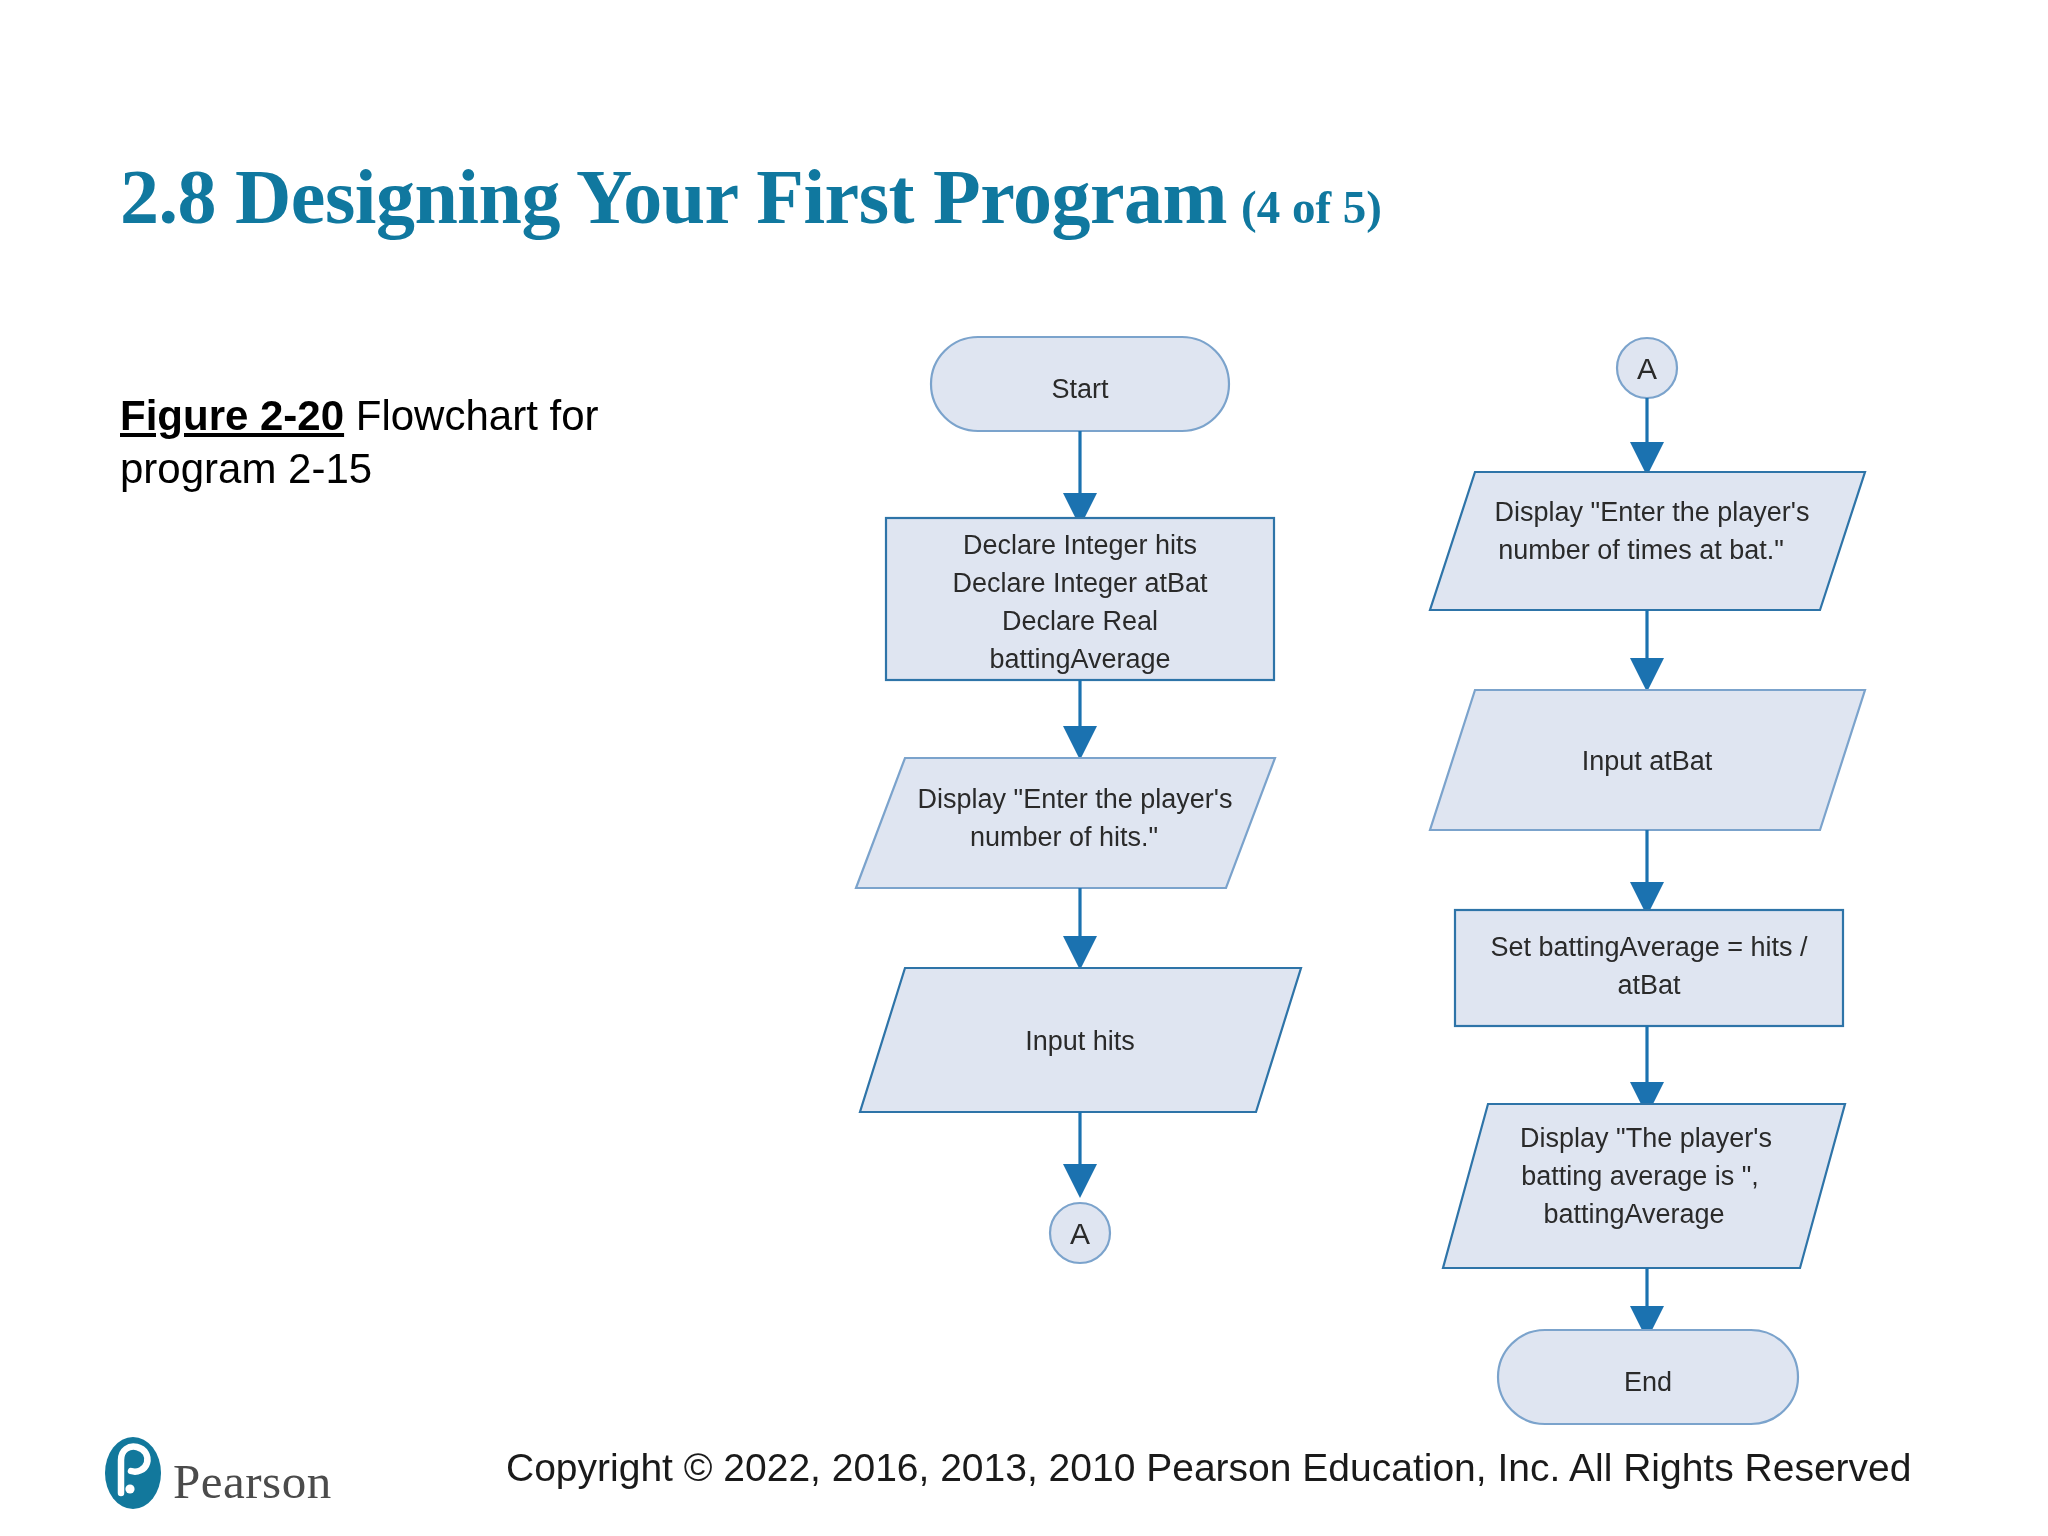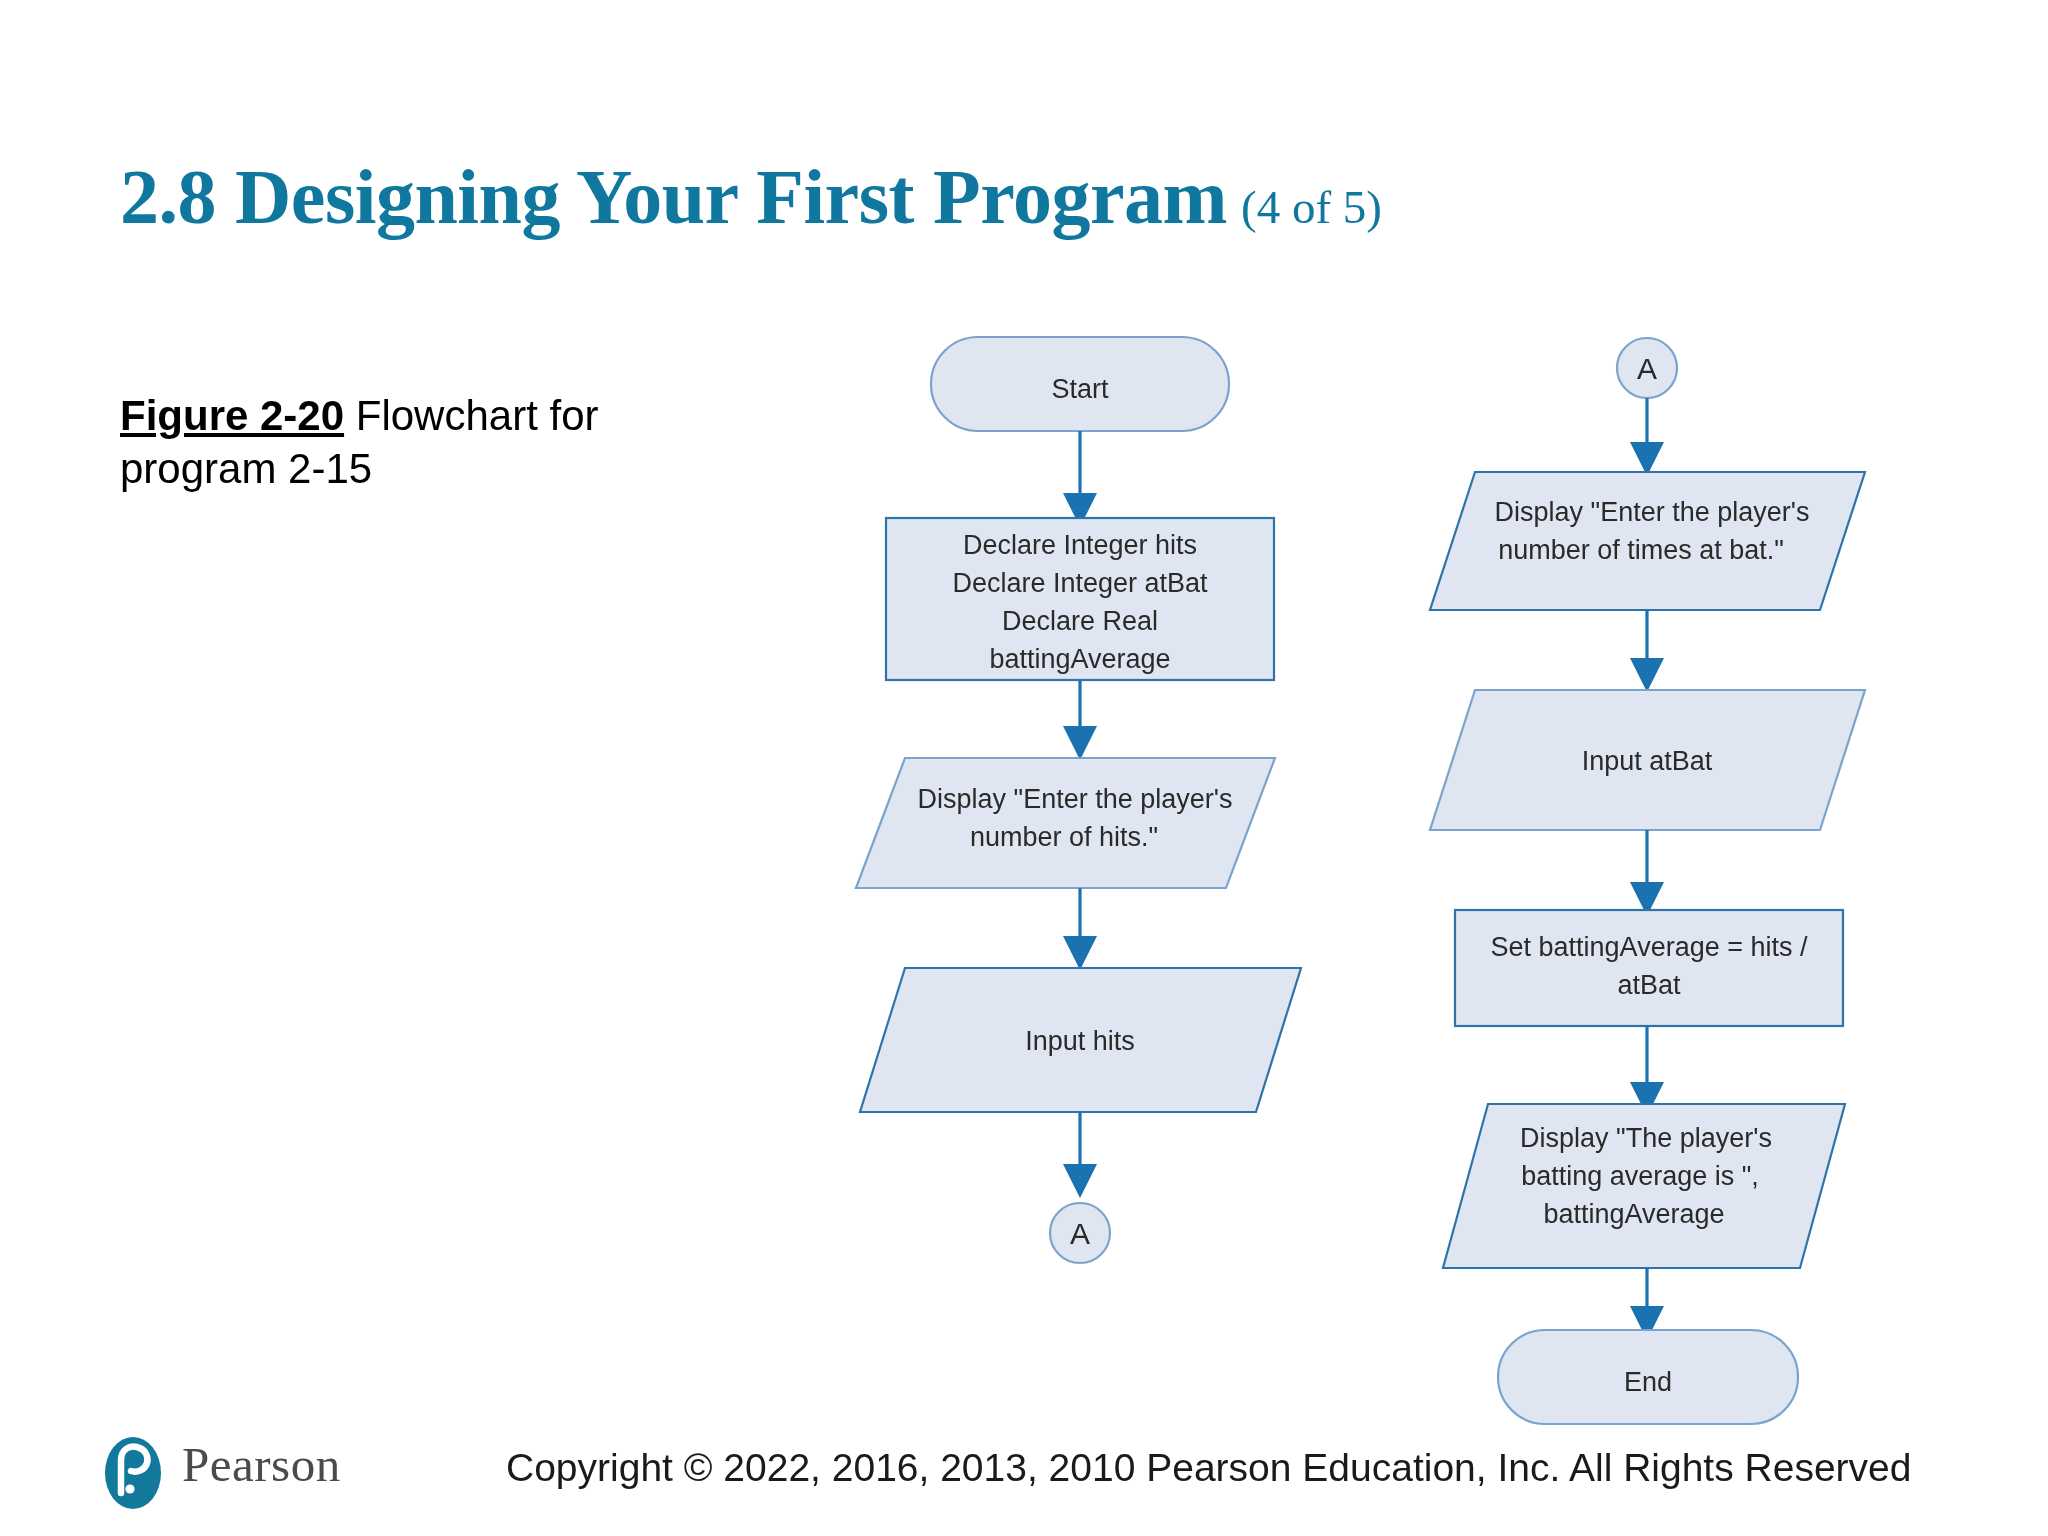--- a/index.html
+++ b/index.html
@@ -23,21 +23,21 @@
     white-space: nowrap;
     font-family: "Liberation Serif", serif;
     font-weight: bold;
     font-size: 78px;
     color: #10789f;
     letter-spacing: -0.5px;
     line-height: 1;
   }
   #slide-title .sub {
     font-size: 47px;
-    font-weight: normal;
+    font-weight: bold;
     letter-spacing: 0;
     padding-left: 14px;
   }
 
   
   #figure-caption {
     position: absolute;
     left: 120px;
     top: 390px;
     width: 620px;
@@ -89,22 +89,22 @@
     left: 0;
     bottom: 0;
     width: 2048px;
     height: 120px;
   }
   #pearson-logo-wrap {
     position: absolute;
     left: 104px;
     top: 20px;
     display: flex;
-    align-items: flex-start;
-    gap: 20px;
+    align-items: flex-end;
+    gap: 11px;
   }
   #pearson-mark {
     width: 58px;
     height: 74px;
     position: relative;
   }
   #pearson-wordmark {
     font-family: "Liberation Serif", serif;
     font-size: 49px;
     color: #4b4b4b;

